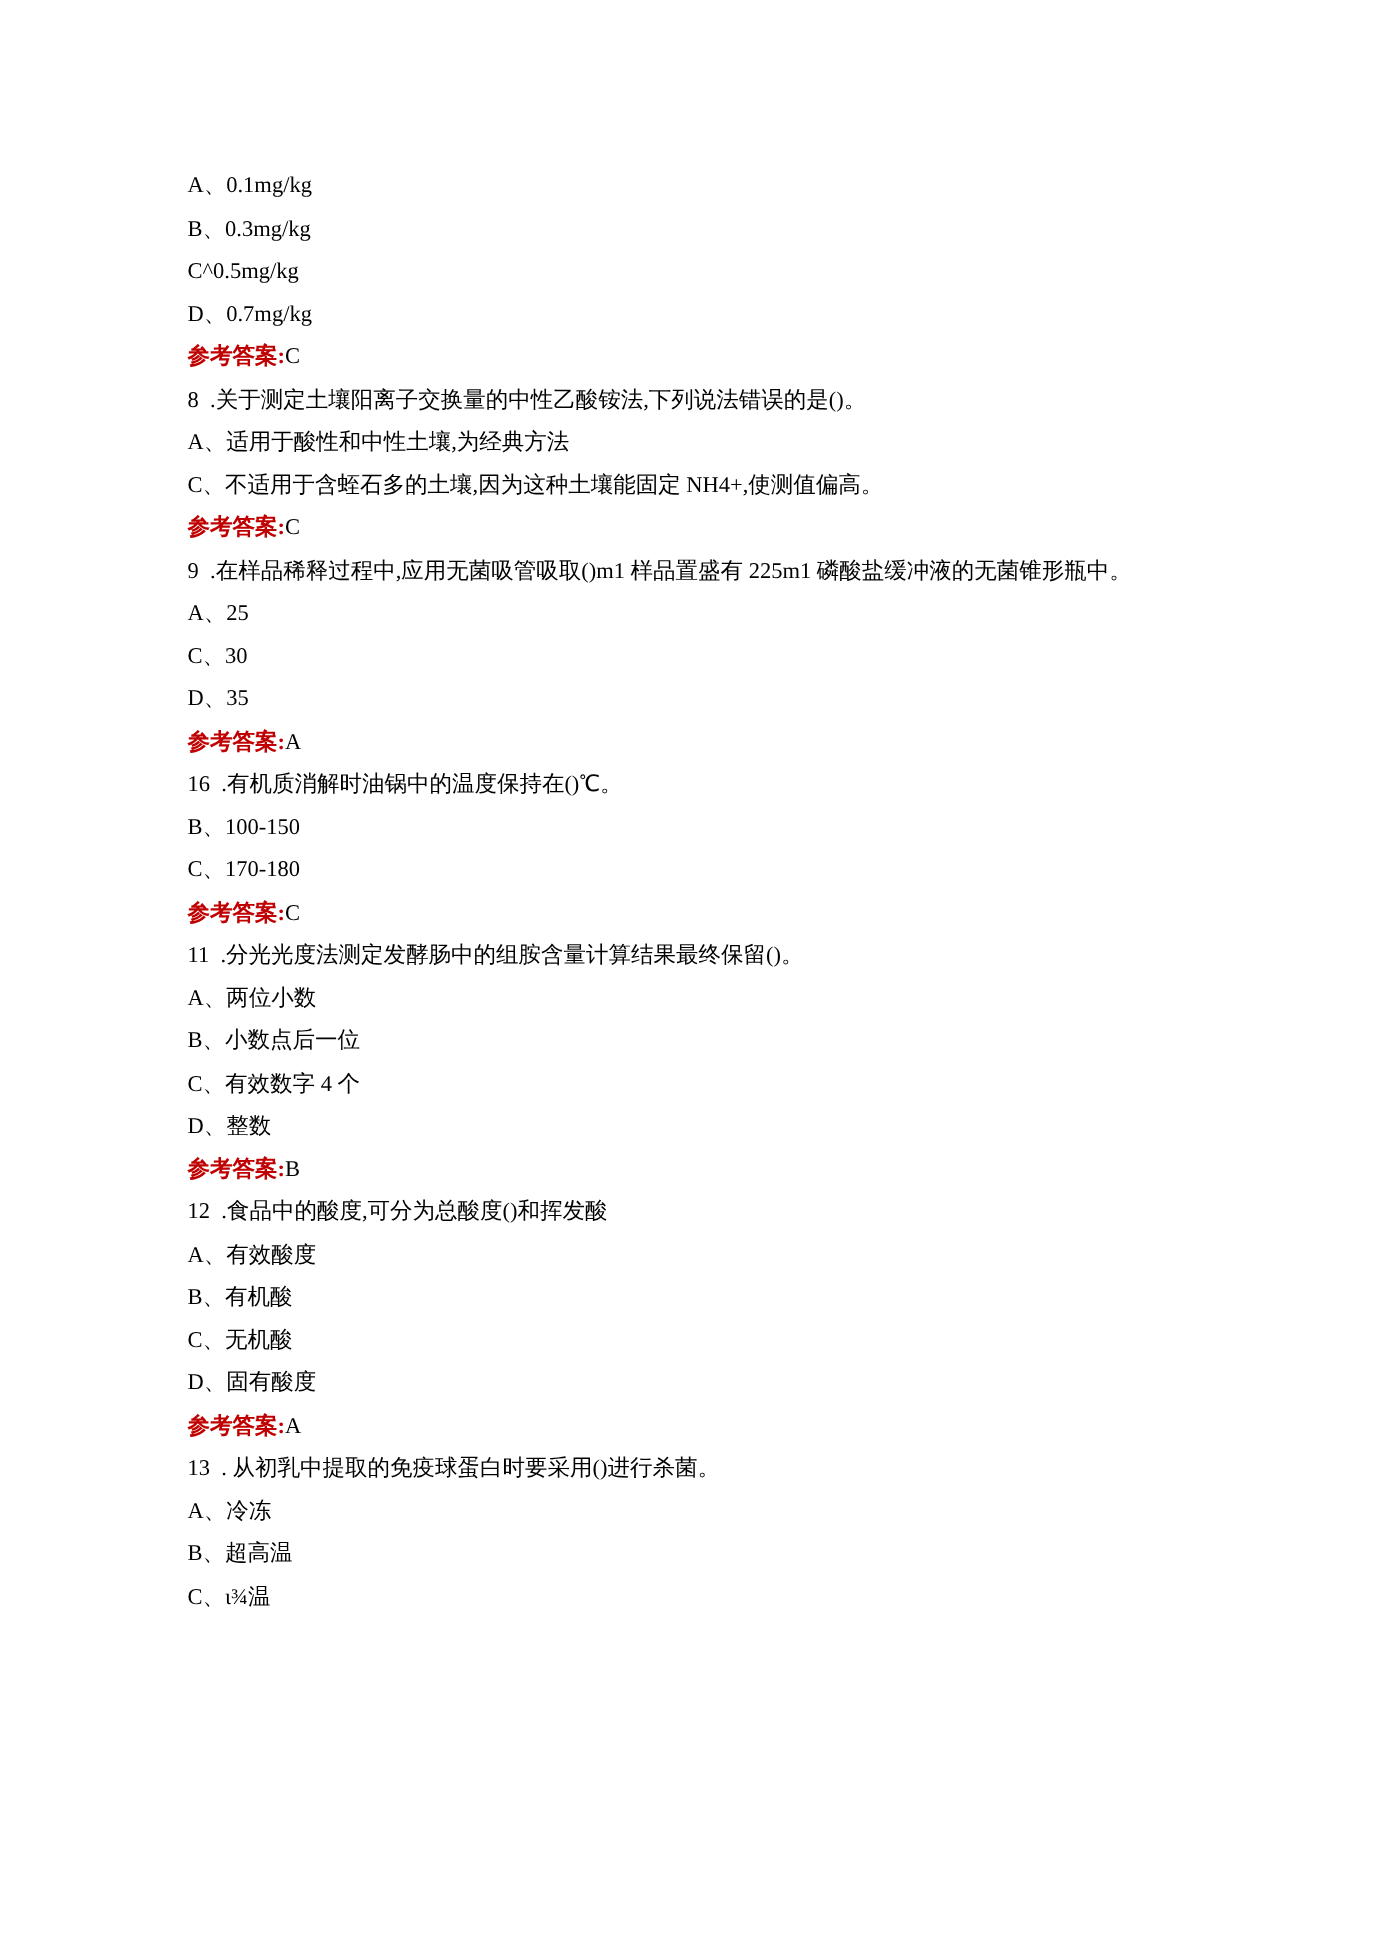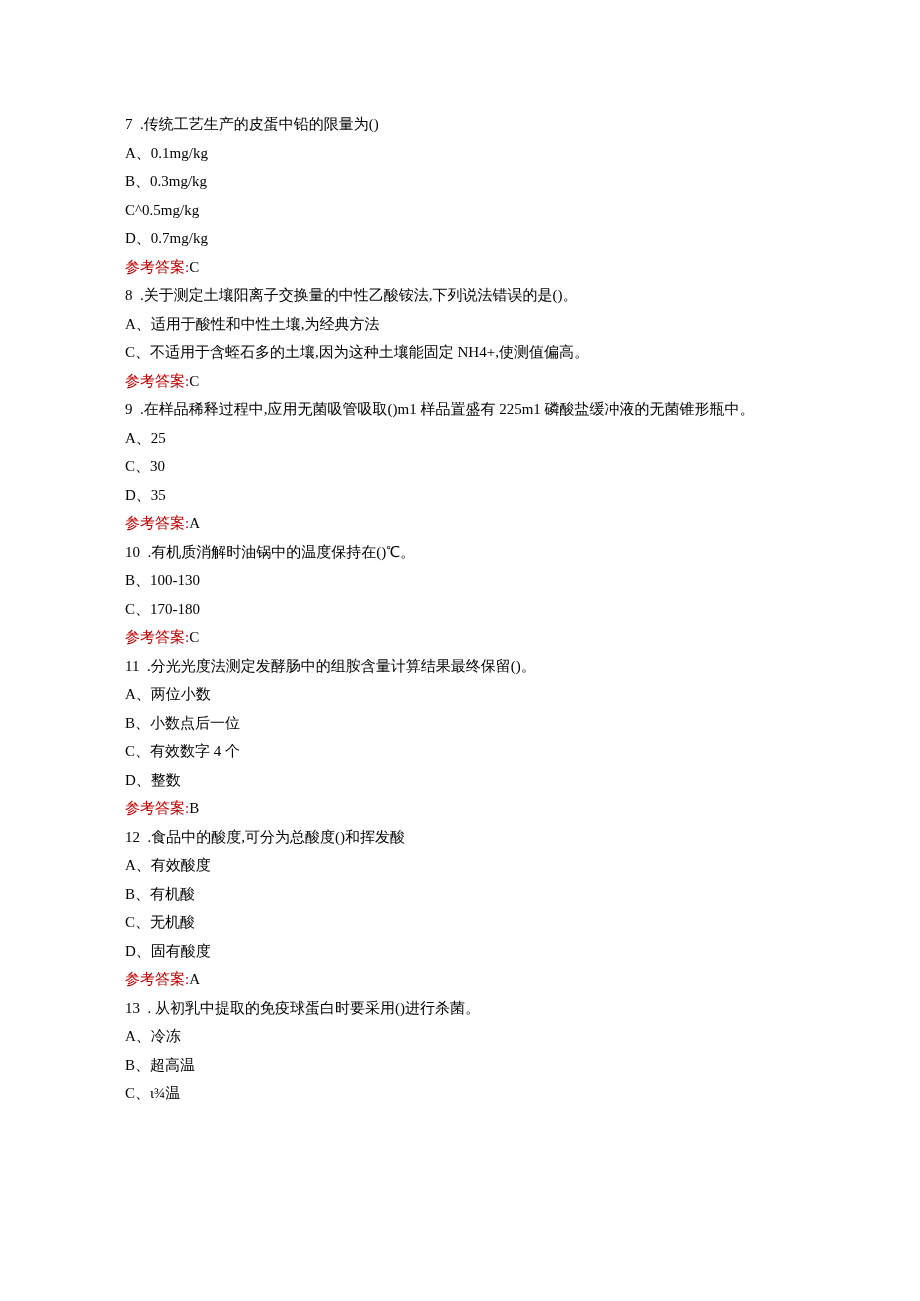--- a/index.html
+++ b/index.html
@@ -15,46 +15,46 @@
     width: 920px;
     min-height: 1301px;
     box-sizing: border-box;
     padding: 110px 125px 60px 125px;
   }
   .line {
     display: block;
   }
   .answer {
     color: #c00000;
+    font-weight: bold;
   }
   .q-num {
     white-space: pre;
   }
 </style>
 </head>
 <body>
 
 <div class="page" id="page-root">
-    <span class="line"><span class="q-num">7</span><span class="q-num">  </span><span>.传统工艺生产的皮蛋中铅的限量为()</span></span>
     <span class="line">A、0.1mg/kg</span>
     <span class="line">B、0.3mg/kg</span>
     <span class="line">C^0.5mg/kg</span>
     <span class="line">D、0.7mg/kg</span>
     <span class="line"><span class="answer">参考答案:</span><span>C</span></span>
     <span class="line"><span class="q-num">8</span><span class="q-num">  </span><span>.关于测定土壤阳离子交换量的中性乙酸铵法,下列说法错误的是()。</span></span>
     <span class="line">A、适用于酸性和中性土壤,为经典方法</span>
     <span class="line">C、不适用于含蛭石多的土壤,因为这种土壤能固定 NH4+,使测值偏高。</span>
     <span class="line"><span class="answer">参考答案:</span><span>C</span></span>
     <span class="line"><span class="q-num">9</span><span class="q-num">  </span><span>.在样品稀释过程中,应用无菌吸管吸取()m1 样品置盛有 225m1 磷酸盐缓冲液的无菌锥形瓶中。</span></span>
     <span class="line">A、25</span>
     <span class="line">C、30</span>
     <span class="line">D、35</span>
     <span class="line"><span class="answer">参考答案:</span><span>A</span></span>
-    <span class="line"><span class="q-num">10</span><span class="q-num">  </span><span>.有机质消解时油锅中的温度保持在()℃。</span></span>
-    <span class="line">B、100-130</span>
+    <span class="line"><span class="q-num">16</span><span class="q-num">  </span><span>.有机质消解时油锅中的温度保持在()℃。</span></span>
+    <span class="line">B、100-150</span>
     <span class="line">C、170-180</span>
     <span class="line"><span class="answer">参考答案:</span><span>C</span></span>
     <span class="line"><span class="q-num">11</span><span class="q-num">  </span><span>.分光光度法测定发酵肠中的组胺含量计算结果最终保留()。</span></span>
     <span class="line">A、两位小数</span>
     <span class="line">B、小数点后一位</span>
     <span class="line">C、有效数字 4 个</span>
     <span class="line">D、整数</span>
     <span class="line"><span class="answer">参考答案:</span><span>B</span></span>
     <span class="line"><span class="q-num">12</span><span class="q-num">  </span><span>.食品中的酸度,可分为总酸度()和挥发酸</span></span>
     <span class="line">A、有效酸度</span>

